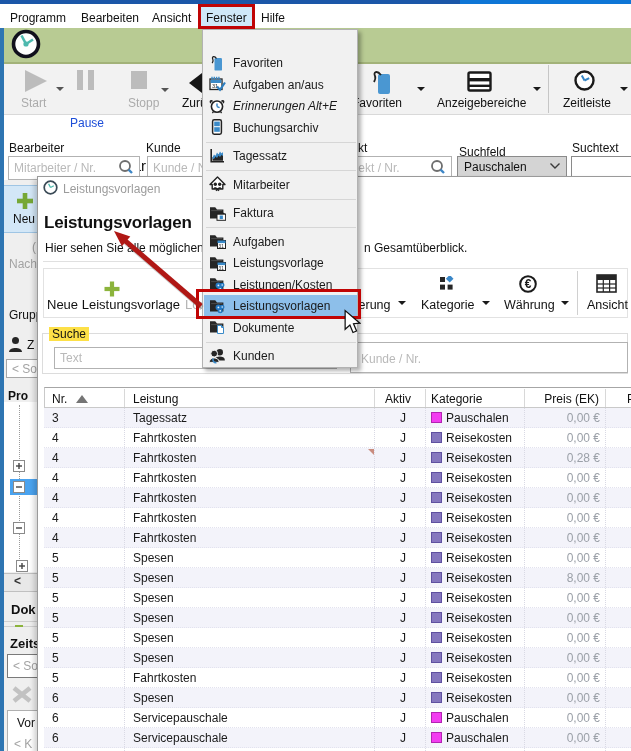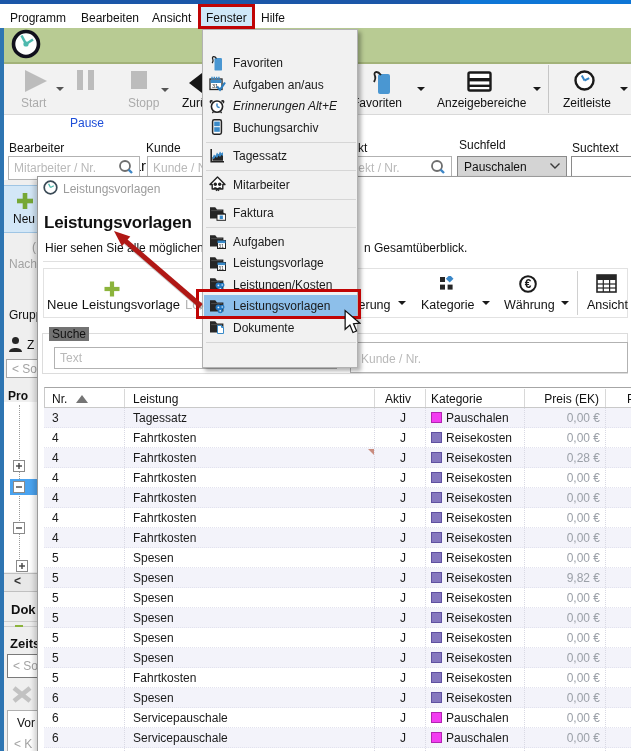--- a/index.html
+++ b/index.html
@@ -78,21 +78,21 @@
     <line x1="10.5" y1="10.5" x2="7.8" y2="5.6" stroke="#3584c4" stroke-width="2"></line>
     <line x1="10.5" y1="10.5" x2="15.2" y2="8.2" stroke="#3584c4" stroke-width="2"></line>
   </svg>
   <div class="lbl" style="left:563px;top:96px;">Zeitleiste</div>
   <div class="darr" style="left:620px;top:87px;"></div>
 
   <div class="lbl" style="left:16px;top:117px;font-size:15px;font-weight:bold;margin-top:40px;">Projekte <span style="font-weight:normal;">[Alle Mitarbeiter]</span></div>
   <div class="lbl" style="left:9px;top:141px;">Bearbeiter</div>
   <div class="lbl" style="left:146px;top:141px;">Kunde</div>
   <div class="lbl" style="left:330px;top:141px;">Projekt</div>
-  <div class="lbl" style="left:459px;top:138px;">Suchfeld</div>
+  <div class="lbl" style="left:459px;top:145px;">Suchfeld</div>
   <div class="lbl" style="left:572px;top:141px;">Suchtext</div>
   <div class="fld" style="left:8px;top:156px;width:130px;height:22px;"></div>
   <div class="lbl ph" style="left:14px;top:161px;">Mitarbeiter / Nr.</div>
   <svg class="abs" style="left:118px;top:159px;" width="16" height="16" viewBox="0 0 16 16">
     <circle cx="7" cy="7" r="5" fill="none" stroke="#6e6e6e" stroke-width="1.8"></circle>
     <line x1="10.6" y1="10.6" x2="14" y2="14" stroke="#3d86c6" stroke-width="2.4"></line>
   </svg>
   <div class="fld" style="left:147px;top:156px;width:80px;height:22px;"></div>
   <div class="lbl ph" style="left:153px;top:161px;">Kunde / Nr.</div>
   <div class="fld" style="left:320px;top:156px;width:130px;height:22px;"></div>
@@ -208,21 +208,21 @@
     <rect x="1" y="1" width="19" height="17" fill="#fff" stroke="#262626" stroke-width="1.6"></rect>
     <rect x="1" y="1" width="19" height="5" fill="#262626"></rect>
     <line x1="1" y1="10" x2="20" y2="10" stroke="#262626" stroke-width="1.2"></line>
     <line x1="1" y1="14" x2="20" y2="14" stroke="#262626" stroke-width="1.2"></line>
     <line x1="7.3" y1="6" x2="7.3" y2="18" stroke="#262626" stroke-width="1.2"></line>
     <line x1="13.6" y1="6" x2="13.6" y2="18" stroke="#262626" stroke-width="1.2"></line>
   </svg>
   <div class="lbl" style="left:587px;top:298px;font-size:12.5px;">Ansicht</div>
 
   <div class="abs" style="left:42px;top:333px;width:586px;height:41px;border:1px solid #dcdcdc;box-sizing:border-box;"></div>
-  <div class="lbl" style="left:49px;top:327px;background:#737373;padding:0 3px;">Suche</div>
+  <div class="lbl" style="left:49px;top:327px;background:#fde047;padding:0 3px;">Suche</div>
   <div class="fld" style="left:54px;top:347px;width:281px;height:20px;"></div>
   <div class="lbl ph" style="left:60px;top:351px;">Text</div>
   <div class="fld" style="left:350px;top:342px;width:276px;height:29px;"></div>
   <div class="lbl ph" style="left:361px;top:352px;">Kunde / Nr.</div>
 
   <div class="abs" style="left:44px;top:387px;width:587px;height:21px;background:#fff;border-top:1px solid #a6a6a6;border-left:1px solid #c9c9c9;border-bottom:1px solid #c9c9c9;box-sizing:border-box;"></div>
   <div class="lbl" style="left:52px;top:392px;">Nr.</div>
   <svg class="abs" style="left:76px;top:395px;" width="12" height="8" viewBox="0 0 12 8">
     <path d="M6 0 L12 8 L0 8 Z" fill="#757575"></path>
   </svg>
@@ -296,21 +296,21 @@
   <span class="sq" style="background:#8577be;border-color:#5f50a0;"></span>
   <span class="c ca">Reisekosten</span>
         <span class="c pr">0,00 €</span>
 </div>
 <div class="row" style="top:160px;background:#f3f3fa;">
   <span class="c nr">5</span>
         <span class="c le">Spesen</span>
         <span class="c j">J</span>
   <span class="sq" style="background:#8577be;border-color:#5f50a0;"></span>
   <span class="c ca">Reisekosten</span>
-        <span class="c pr">9,82 €</span>
+        <span class="c pr">8,00 €</span>
 </div>
 <div class="row" style="top:180px;background:#ffffff;">
   <span class="c nr">5</span>
         <span class="c le">Spesen</span>
         <span class="c j">J</span>
   <span class="sq" style="background:#8577be;border-color:#5f50a0;"></span>
   <span class="c ca">Reisekosten</span>
         <span class="c pr">0,00 €</span>
 </div>
 <div class="row" style="top:200px;background:#f3f3fa;">
@@ -512,20 +512,30 @@
   <span style="position:absolute;left:4.5px;top:2.5px;"><svg width="17" height="16" viewBox="0 0 17 16">
             <path d="M1 2.2 L6.2 2.2 L8 4.4 L14.4 4.4 L14.4 13.6 L1 13.6 Z" fill="#262626"></path>
             <path d="M2.2 5.6 L13.2 5.6" stroke="#4d4d4d" stroke-width="1"></path>
             <g>
               <path d="M8.5 6.5 L12.5 6.5 L14.5 8.5 L14.5 14.5 L8.5 14.5 Z" fill="#fff" stroke="#3a8ac8" stroke-width="1"></path>
               <path d="M12.5 6.5 L12.5 8.5 L14.5 8.5" fill="none" stroke="#3a8ac8" stroke-width="1"></path>
             </g>
           </svg></span>
   <span style="position:absolute;left:29px;top:4px;font-size:12px;white-space:nowrap;">Dokumente</span>
 </div>
+<div style="position:absolute;left:1px;top:315.0px;width:153px;height:21.5px;">
+  <span style="position:absolute;left:4.5px;top:2.5px;"><svg width="17" height="16" viewBox="0 0 17 16">
+            <circle cx="10.8" cy="4.2" r="3.2" fill="#262626"></circle>
+            <path d="M5.8 11.8 C5.8 7.4, 15.8 7.4, 15.8 11.8 L15.8 12.6 L5.8 12.6 Z" fill="#262626"></path>
+            <circle cx="5.2" cy="5.6" r="3.4" fill="#262626" stroke="#f0f0f0" stroke-width="1"></circle>
+            <path d="M0.4 13.6 C0.4 8.8, 10 8.8, 10 13.6 L10 14.4 L0.4 14.4 Z" fill="#262626" stroke="#f0f0f0" stroke-width="1"></path>
+            <path d="M4.2 10.4 A3 3 0 0 0 7.4 14.6" fill="none" stroke="#3a8ac8" stroke-width="1.6"></path>
+          </svg></span>
+  <span style="position:absolute;left:29px;top:4px;font-size:12px;white-space:nowrap;">Kunden</span>
+</div>
 <div style="position:absolute;left:3px;top:111.5px;width:150px;height:1px;background:#d6d6d6;"></div>
 <div style="position:absolute;left:3px;top:140.0px;width:150px;height:1px;background:#d6d6d6;"></div>
 <div style="position:absolute;left:3px;top:168.5px;width:150px;height:1px;background:#d6d6d6;"></div>
 <div style="position:absolute;left:3px;top:197.0px;width:150px;height:1px;background:#d6d6d6;"></div>
 <div style="position:absolute;left:3px;top:311.5px;width:150px;height:1px;background:#d6d6d6;"></div>
   </div>
 
   <div class="abs" style="left:198px;top:3.5px;width:57px;height:25.5px;border:3px solid #c00404;box-sizing:border-box;"></div>
   <div class="abs" style="left:196px;top:289px;width:165px;height:30px;border:3px solid #c00404;box-sizing:border-box;"></div>
   <svg class="abs" style="left:95px;top:220px;" width="120" height="100" viewBox="0 0 120 100">

